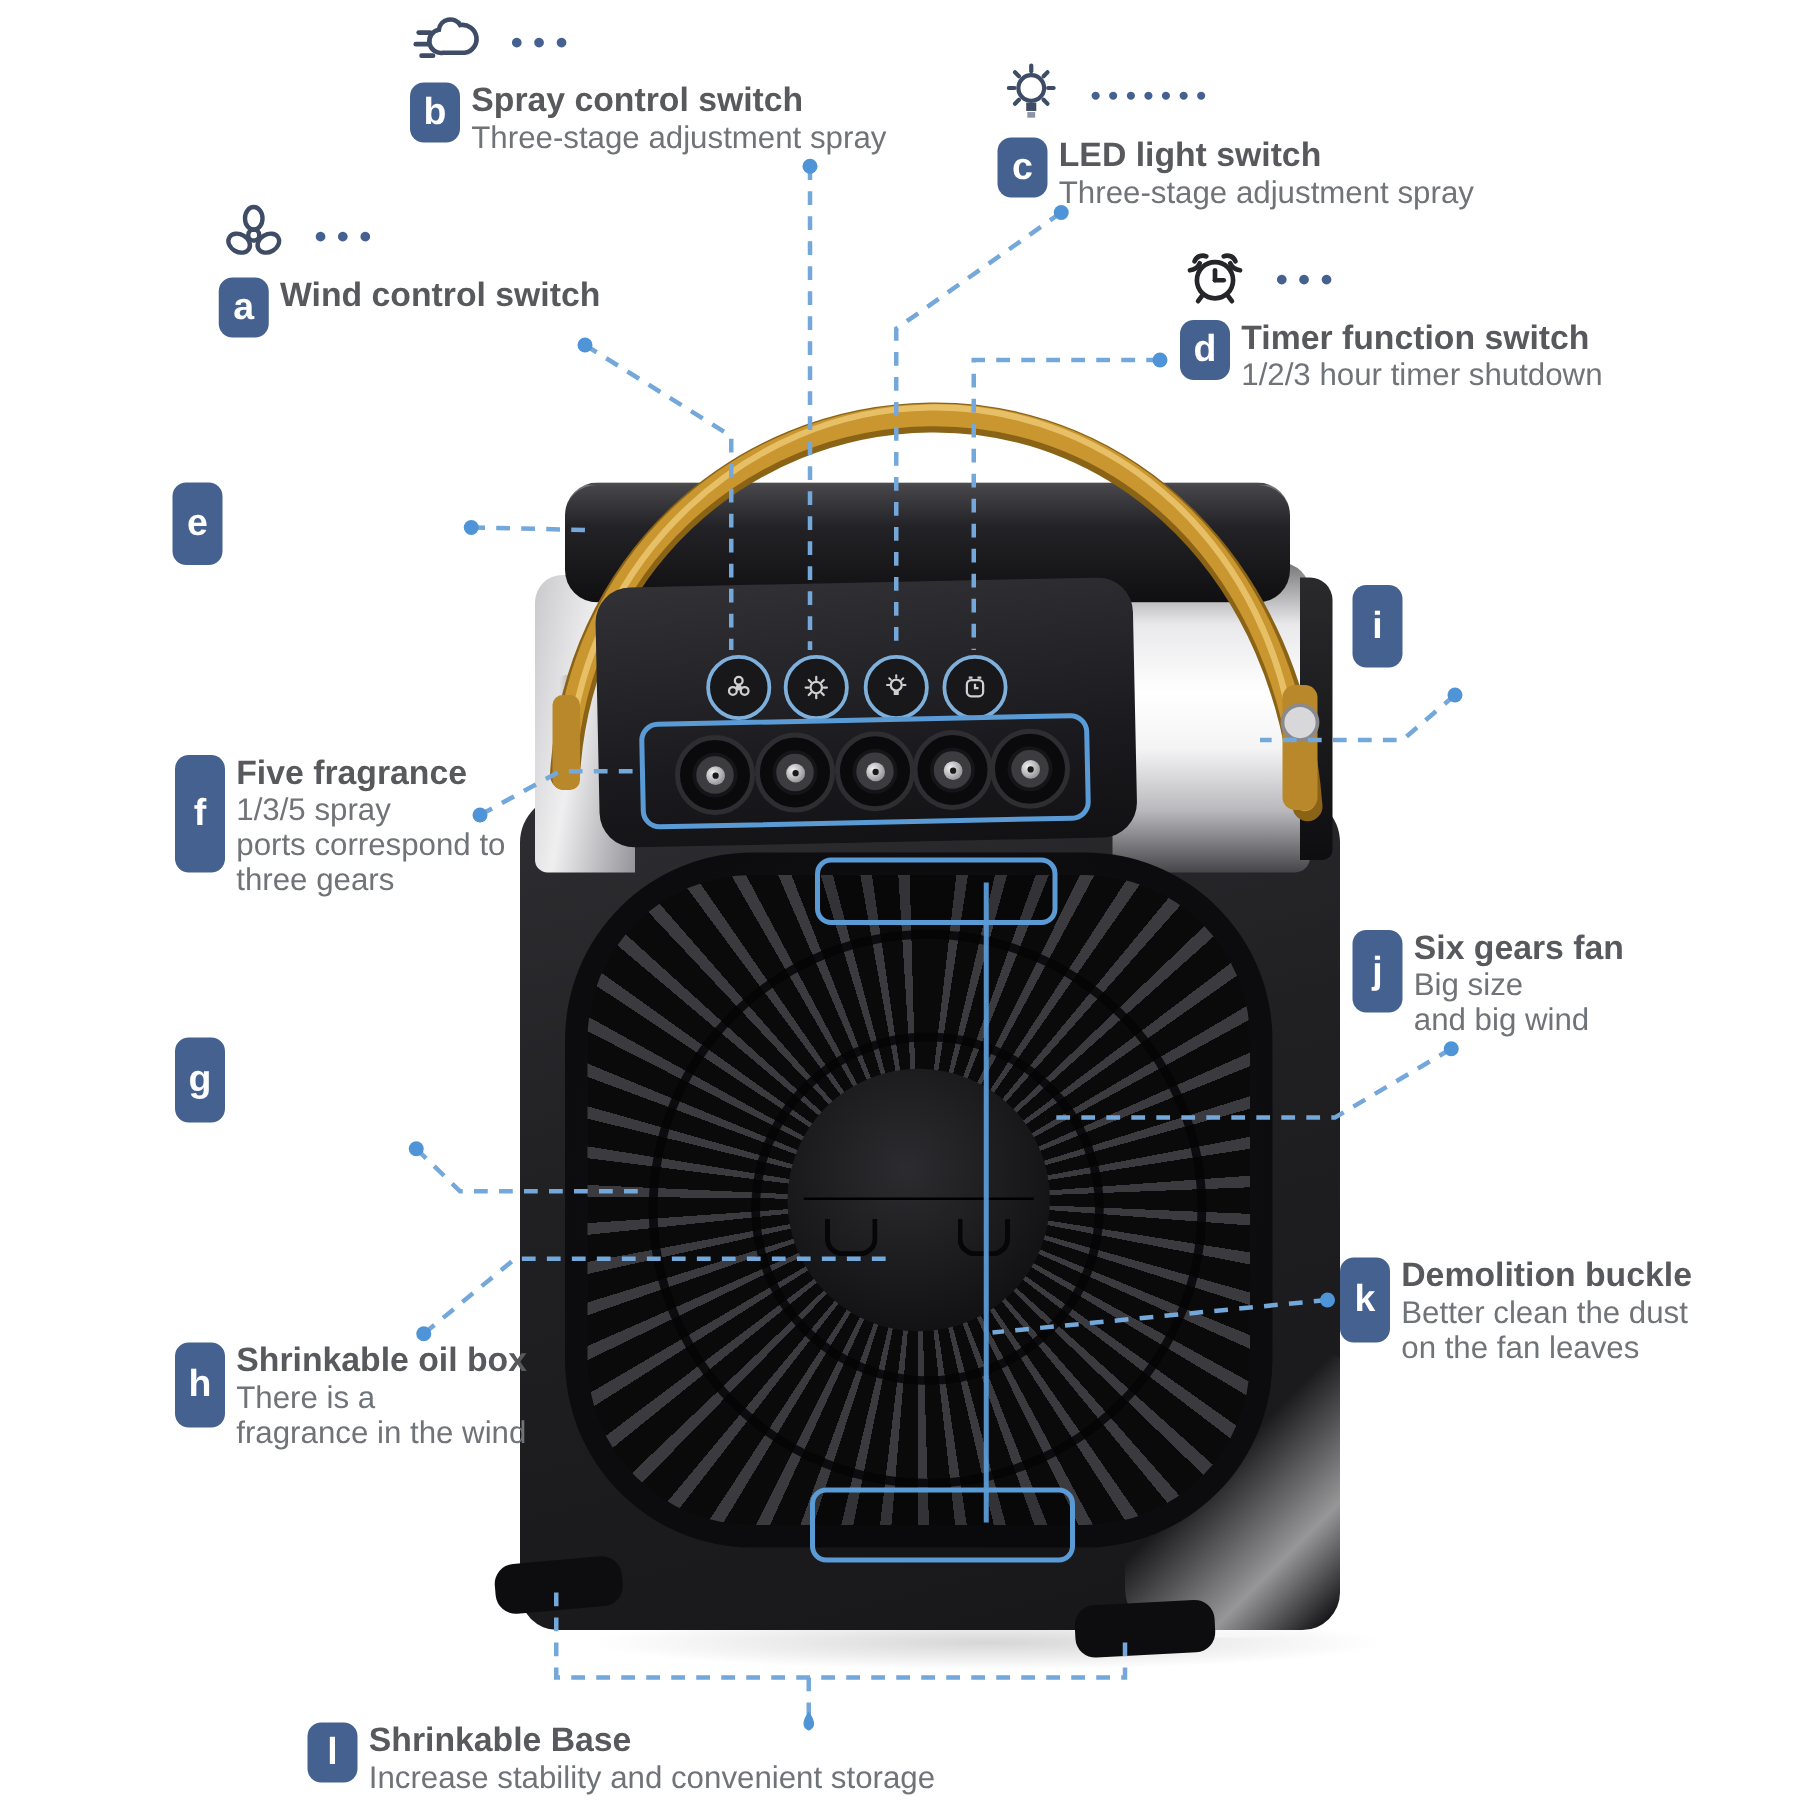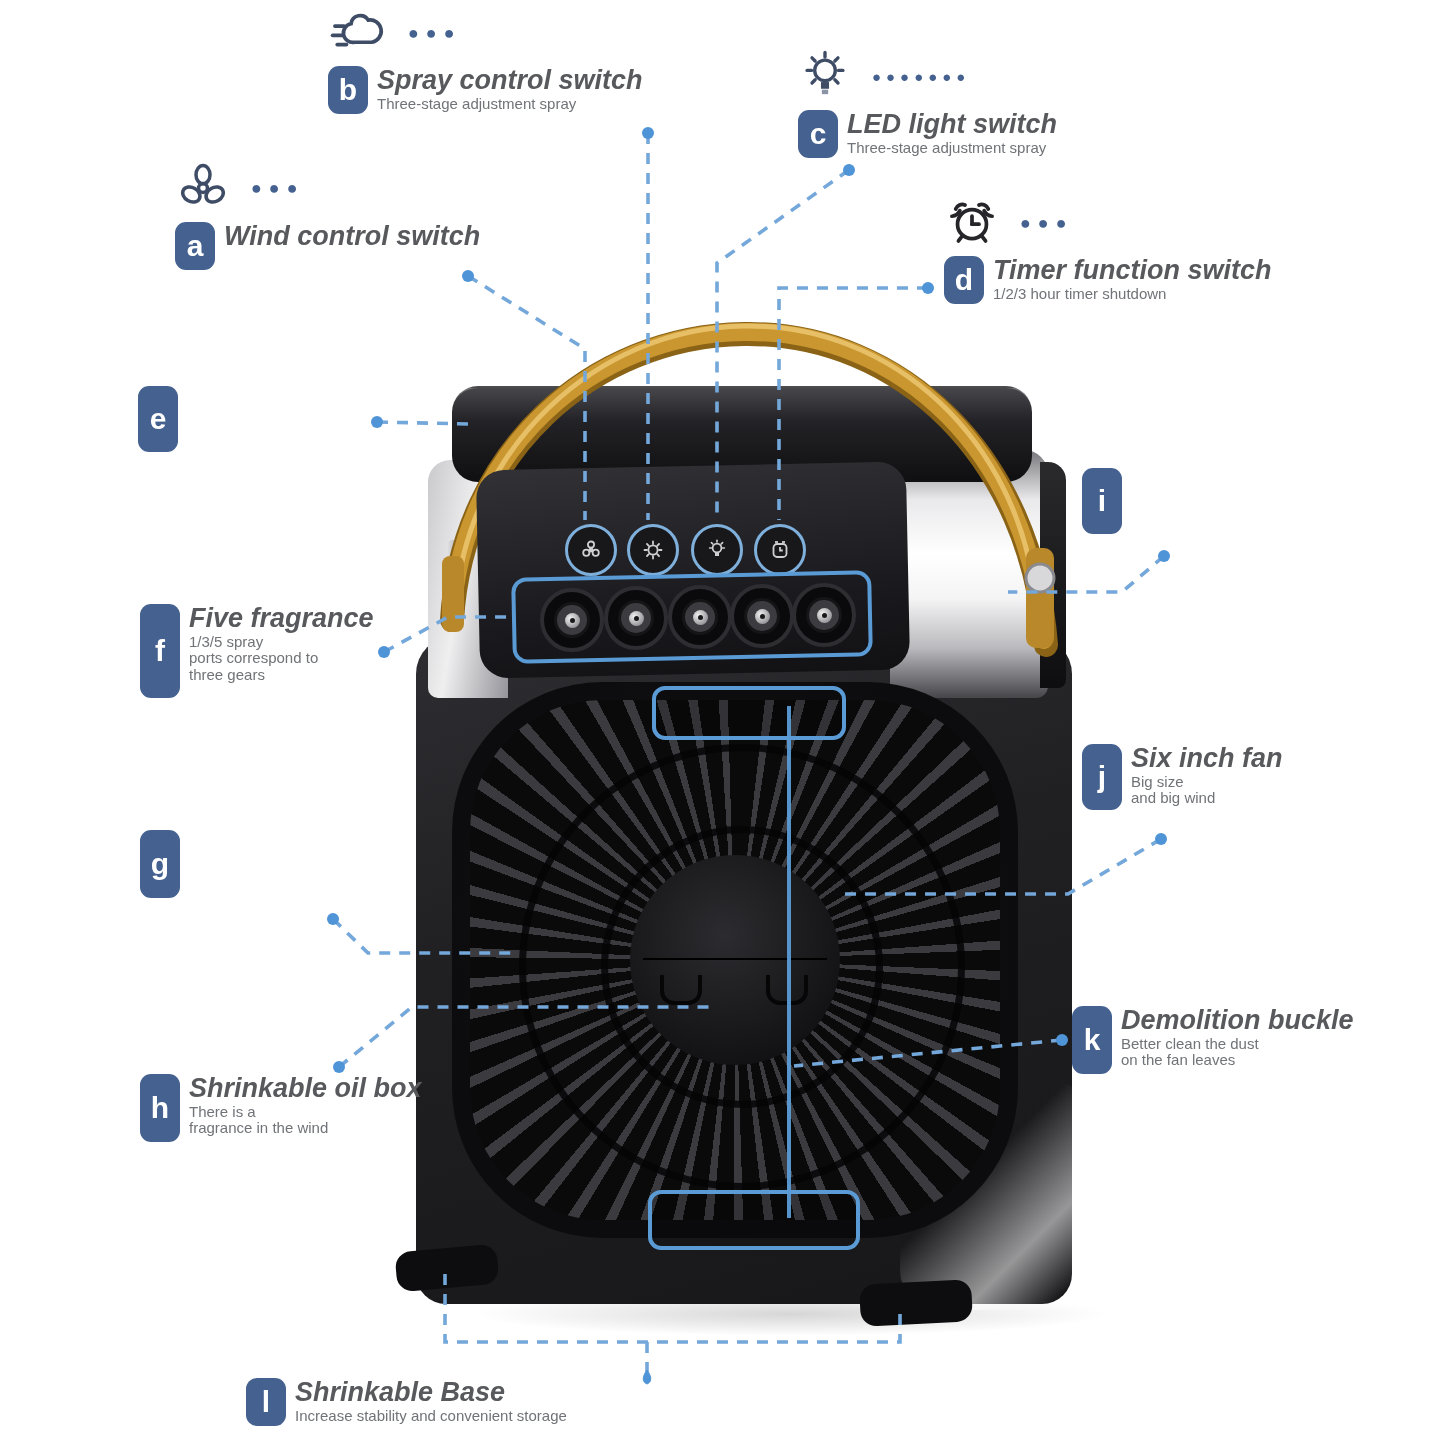--- a/index.html
+++ b/index.html
@@ -23,22 +23,22 @@
   .dots{color:var(--badge);font-size:18px;letter-spacing:7px;line-height:1;}
   .co-c .dots{font-size:15px;letter-spacing:5px;}
   .label-row{display:flex;align-items:flex-start;gap:9px;}
   .badge{
     flex:0 0 auto;width:40px;height:48px;border-radius:11px;background:var(--badge);
     color:#fff;font-size:30px;font-weight:bold;display:flex;align-items:center;justify-content:center;
   }
   .co-e .badge,.co-i .badge,.co-j .badge{height:66px;}
   .co-g .badge,.co-h .badge,.co-k .badge{height:68px;}
   .co-f .badge{height:94px;}
-  .title{font-size:27px;font-weight:bold;color:var(--title);line-height:1.1;font-style:italic;}
-  .subtitle{font-size:15px;color:var(--sub);line-height:1.12;white-space:pre-line;}
+  .title{font-size:27px;font-weight:bold;color:var(--title);line-height:1.1;}
+  .subtitle{font-size:25px;color:var(--sub);line-height:1.12;white-space:pre-line;}
   .co-a{left:175px;top:160px;}
   .co-b{left:328px;top:6px;}
   .co-c{left:798px;top:48px;}
   .co-d{left:944px;top:196px;}
   .co-e{left:138px;top:386px;}
   .co-f{left:140px;top:604px;}
   .co-g{left:140px;top:830px;}
   .co-h{left:140px;top:1074px;}
   .co-i{left:1082px;top:468px;}
   .co-j{left:1082px;top:744px;}
@@ -421,21 +421,21 @@
   <div class="callout co-i">
     <div class="label-row">
       <span class="badge">i</span>
     </div>
   </div>
 
   <div class="callout co-j">
     <div class="label-row">
       <span class="badge">j</span>
       <div class="texts">
-        <div class="title">Six inch fan</div>
+        <div class="title">Six gears fan</div>
         <div class="subtitle">Big size
 and big wind</div>
       </div>
     </div>
   </div>
 
   <div class="callout co-k">
     <div class="label-row">
       <span class="badge">k</span>
       <div class="texts">

